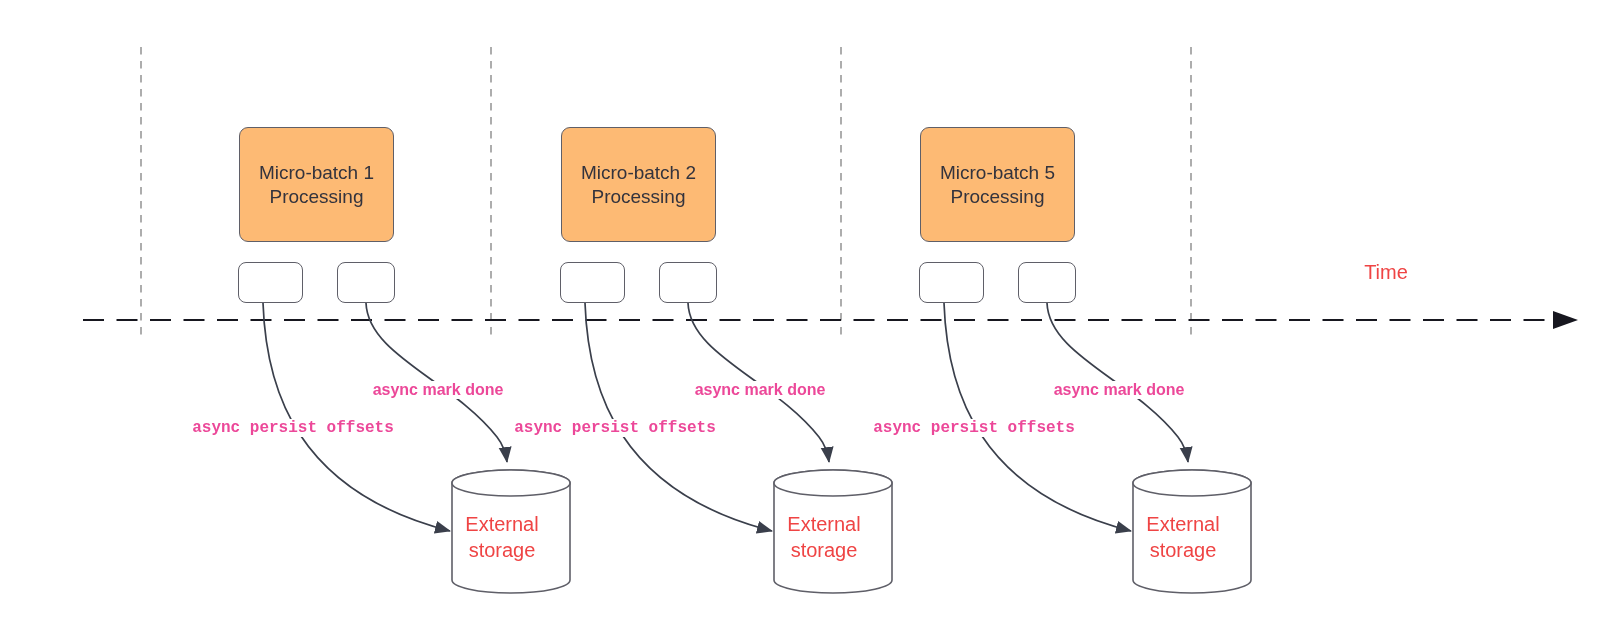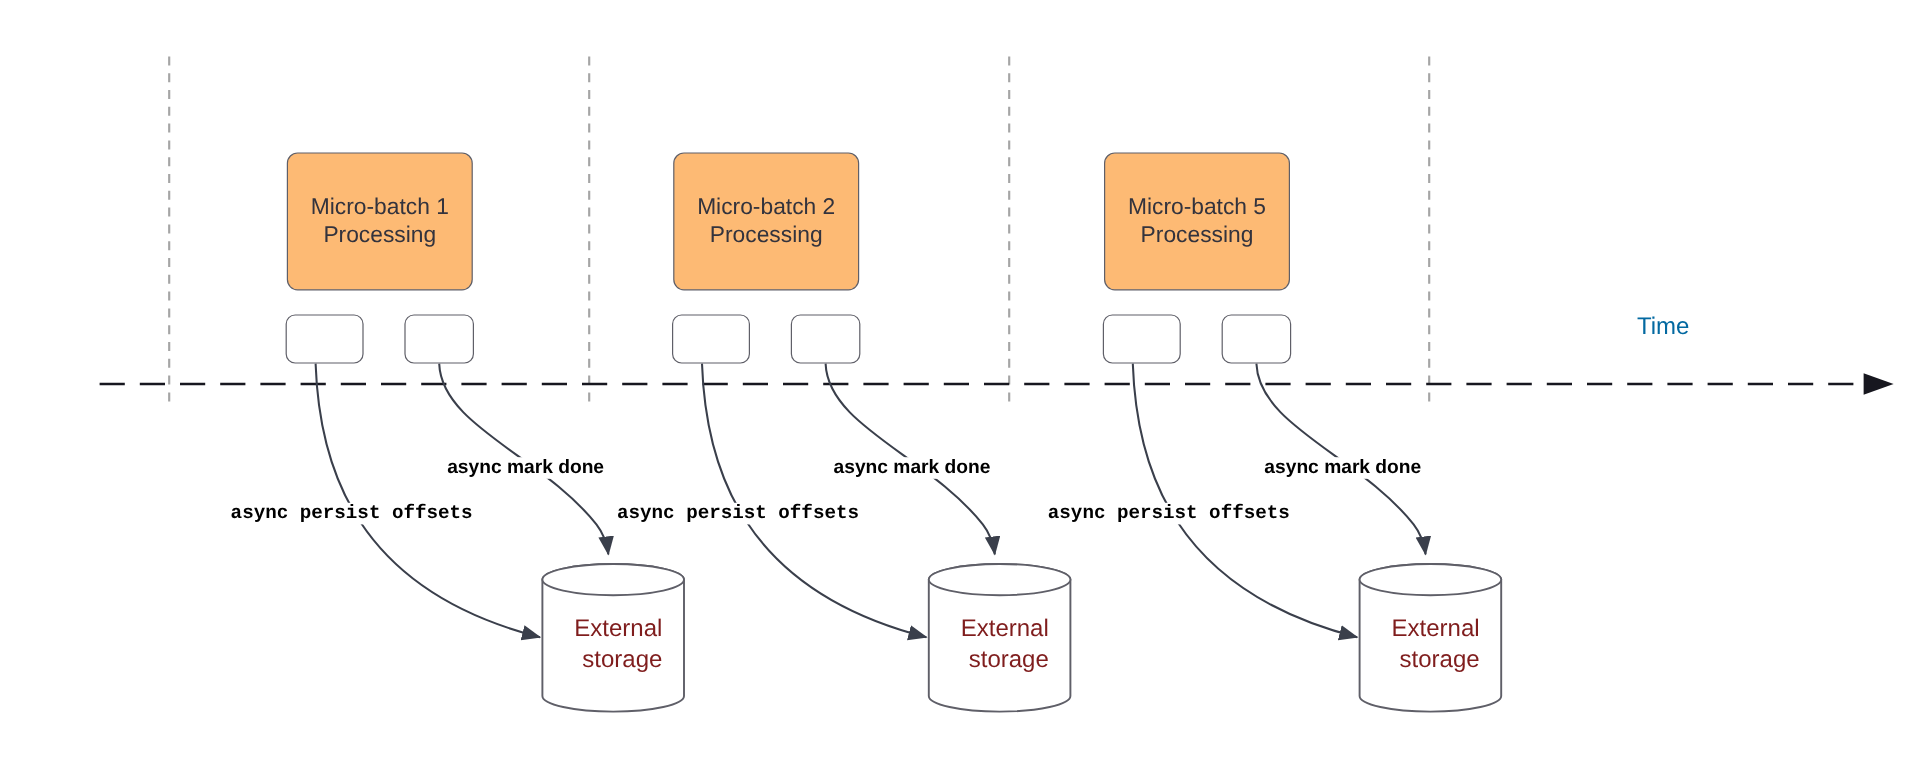--- a/index.html
+++ b/index.html
@@ -49,40 +49,40 @@
     box-sizing: border-box;
   }
   .small-a { left: 238px; width: 65px; }
   .small-b { left: 337px; width: 58px; }
 
   .edge-label {
     position: absolute;
     transform: translateX(-50%);
     background: #ffffff;
     padding: 0 3px;
-    font-size: 16px; font-weight: bold; color: #000000;
+    font-size: 16px; font-weight: bold; color: #ec4899;
     white-space: nowrap;
     text-align: right;
   }
   .persist-label { left: 293px; top: 419px; font-family: Liberation Mono, monospace; }
   .done-label { left: 438px; top: 381px; }
 
   .storage-label {
     position: absolute;
     left: 452px; top: 511px;
     width: 100px;
-    text-align: right;
-    font-size: 20px; line-height: 26px; color: #7f1d1d;
+    text-align: center;
+    font-size: 20px; line-height: 26px; color: #ef4444;
     white-space: pre-line;
   }
   .time-label {
     position: absolute;
     left: 1386px; top: 261px;
     transform: translateX(-50%);
-    font-size: 20px; color: #0369a1;
+    font-size: 20px; color: #ef4444;
     white-space: nowrap;
   }
 </style>
 </head>
 <body>
 
 <div class="canvas">
 
   <svg class="layer" viewBox="0 0 1600 642">
     <defs>

